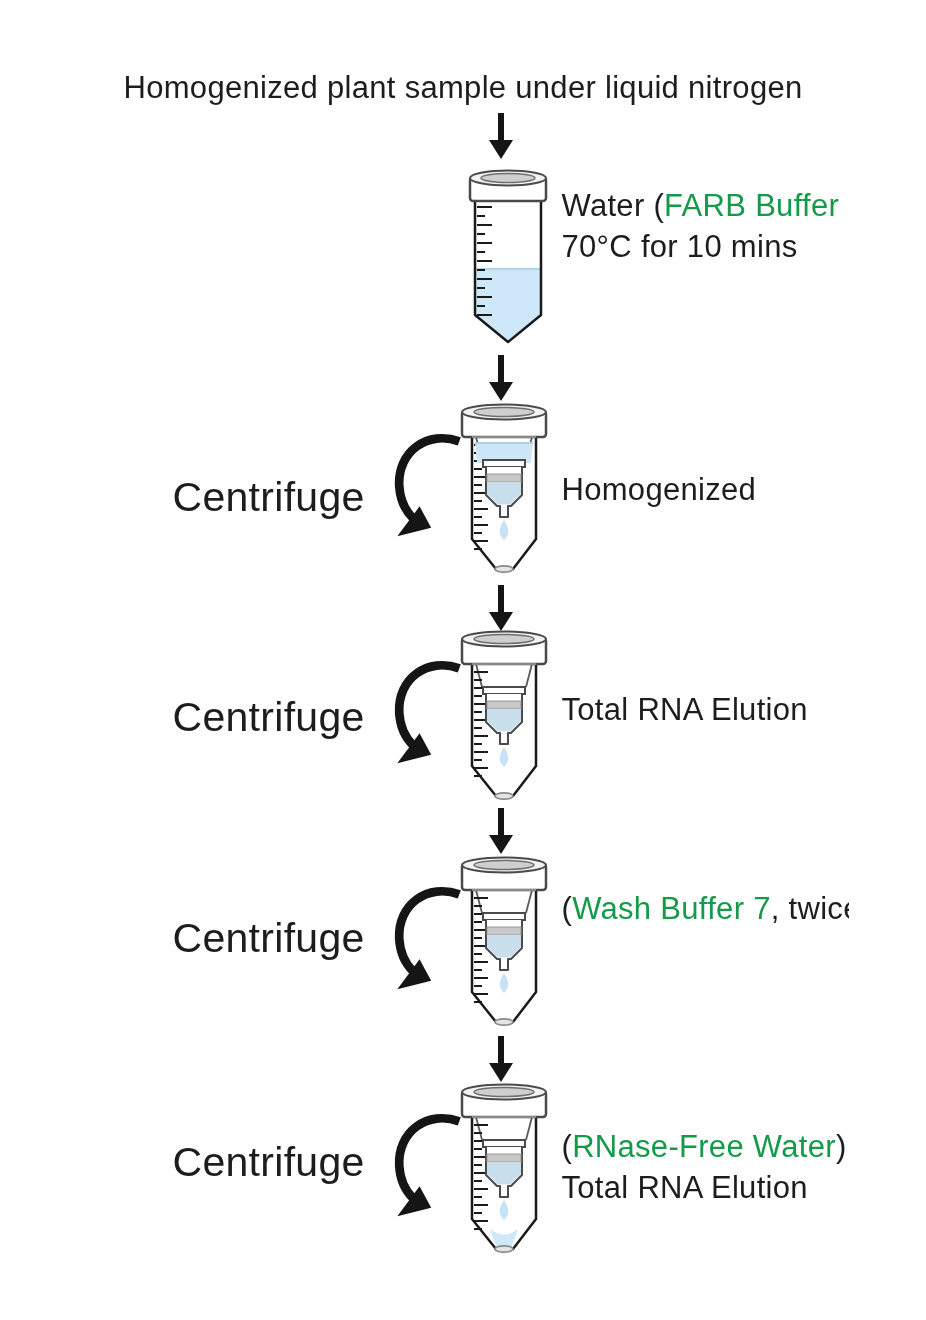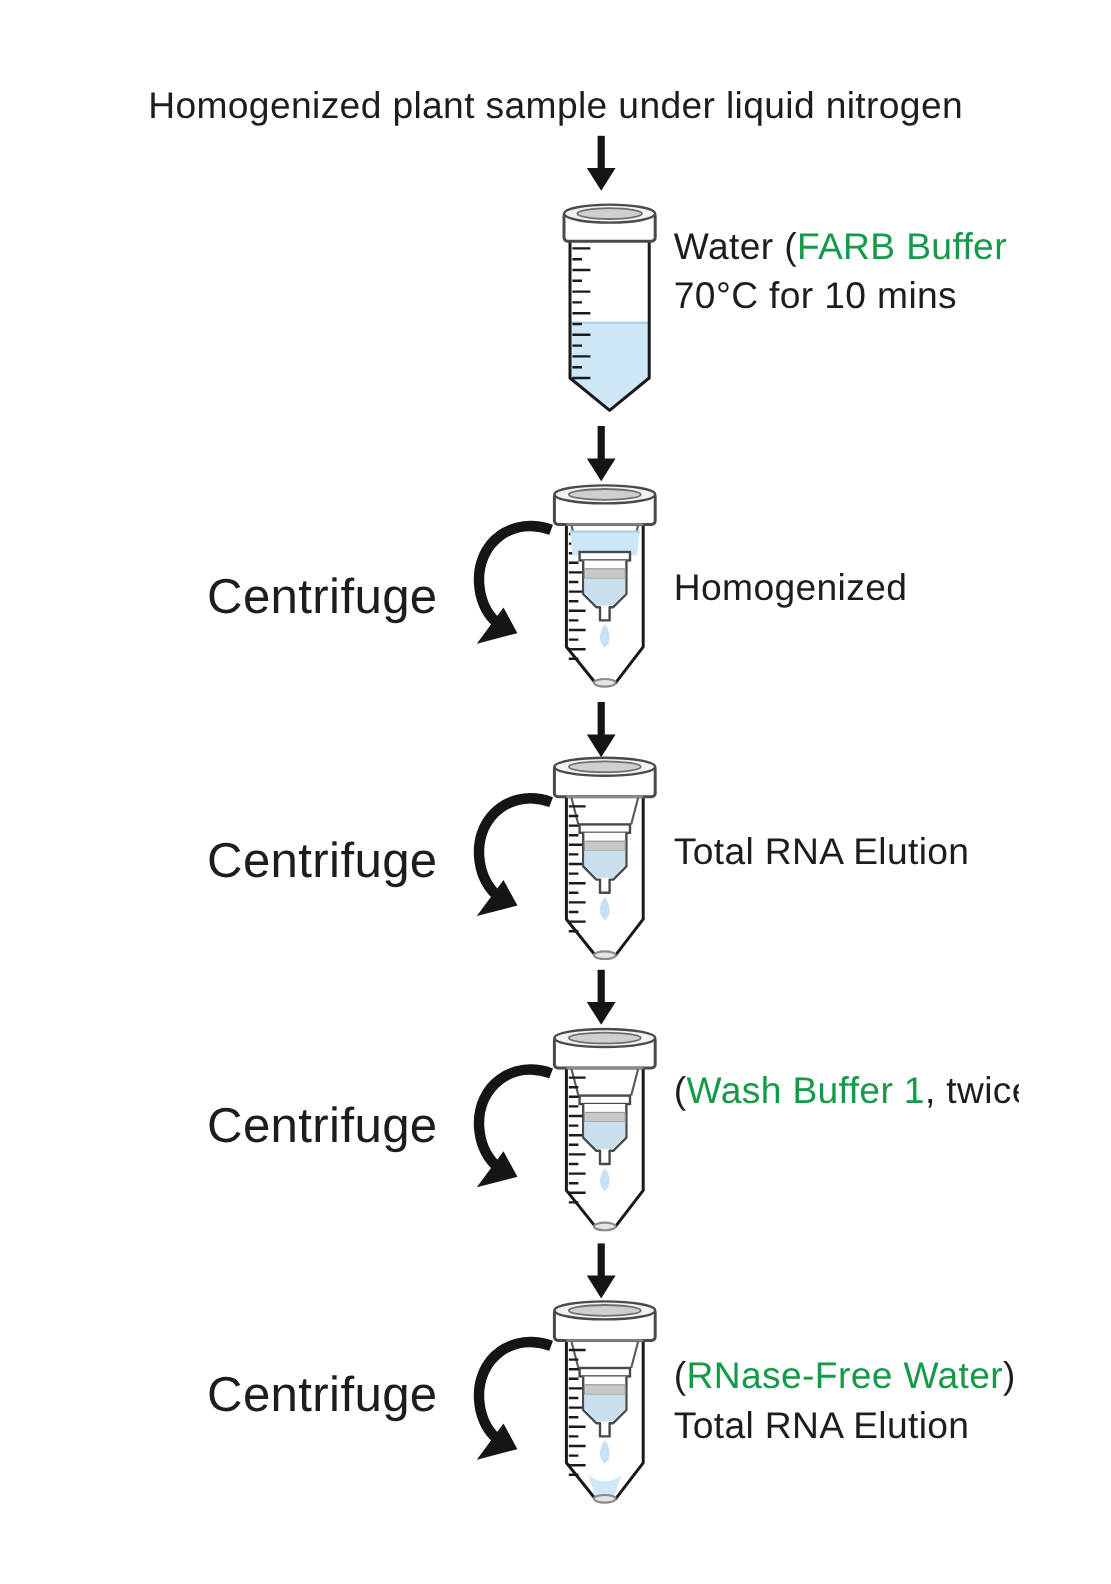--- a/index.html
+++ b/index.html
@@ -170,21 +170,21 @@
         <use href="#rot-arrow"></use>
       </svg>
     <svg class="abs" style="left:378px;top:856px" width="96" height="172" viewBox="0 0 96 172">
       <use href="#tube-steps-body"></use>
         <use href="#column"></use>
         <use href="#drop"></use>
         <use href="#tube-tip"></use>
         <use href="#cap-steps"></use>
     </svg>
     <div class="abs step-label" style="top:888px">
-      <div><span>(</span><span class="green">Wash Buffer 1</span><span>, twice)</span></div>
+      <div><span>(</span><span class="green">Wash Buffer 7</span><span>, twice)</span></div>
     </div>
   </div>
 
   <svg class="abs" style="left:410px;top:1036px" width="26" height="46" viewBox="0 0 26 46">
       <use href="#down-arrow"></use>
     </svg>
 
   <div>
     <div class="abs centrifuge" style="top:1139px">Centrifuge</div>
     <svg class="abs" style="left:298px;top:1110px" width="92" height="112" viewBox="0 0 95 112">

